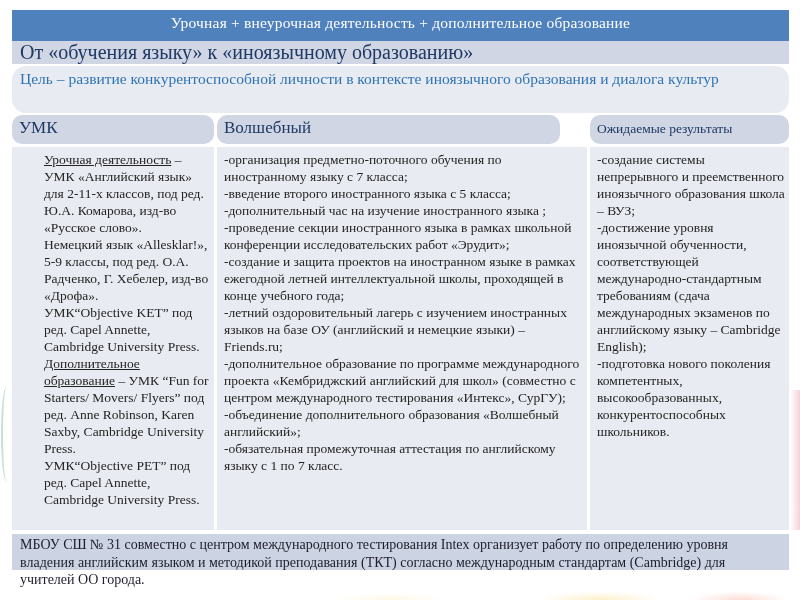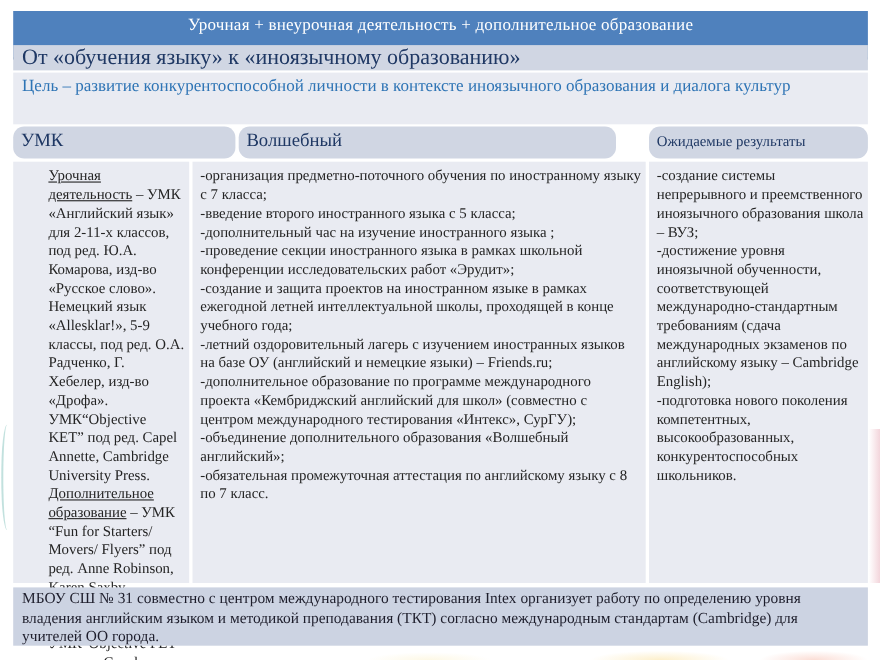--- a/index.html
+++ b/index.html
@@ -34,35 +34,36 @@
     position:absolute;left:12px;right:11px;top:41px;height:23px;
     background:var(--row-dark-bg);
     color:var(--navy);font-size:20px;line-height:23px;
     padding-left:8px;
   }
   .goal-row{
     position:absolute;left:12px;right:11px;top:66px;height:47px;
     background:var(--row-light-bg);
     color:var(--goal-blue);font-size:15.5px;line-height:22px;
     padding:2px 10px 0 8px;
+    border-radius:14px;
   }
   .thead{position:absolute;left:12px;right:11px;top:115px;height:29px;display:flex;gap:3px;}
   .th{background:var(--row-dark-bg);color:var(--navy);padding:3px 0 0 7px;border-radius:10px;}
   .th1{width:202px;font-size:17px;}
   .th2{flex:1;font-size:17px;}
   .th3{width:199px;font-size:13.5px;padding-top:6px;margin-left:27px;}
   .tbody{position:absolute;left:12px;right:11px;top:147px;height:383px;display:flex;gap:3px;}
   .td{background:var(--row-light-bg);color:var(--body-text);font-size:13.5px;line-height:17px;padding:4px 4px 0 7px;}
-  .td1{width:160px;padding-left:32px;}
+  .td1{width:202px;padding-left:32px;}
   .td2{flex:1;}
   .td3{width:199px;}
   .td p,.td div{margin:0;}
   .u{text-decoration:underline;}
   .footer-row{
-    position:absolute;left:12px;right:11px;top:534px;height:53px;
+    position:absolute;left:12px;right:11px;top:534px;height:36px;
     background:var(--footer-bg);
     color:var(--footer-text);font-size:14px;line-height:17.5px;
     padding:2px 10px 0 8px;
   }
   
   .deco-left-arc{
     position:absolute;left:1px;top:386px;width:8px;height:96px;
     border-left:2px solid rgba(80,170,160,0.35);
     border-radius:70% 0 0 70%/50% 0 0 50%;
   }
@@ -107,21 +108,21 @@
 
     <div class="td td2">
       <div>-организация предметно-поточного обучения по иностранному языку с 7 класса;</div>
       <div>-введение второго иностранного языка с 5 класса;</div>
       <div>-дополнительный час на изучение иностранного языка ;</div>
       <div>-проведение секции иностранного языка в рамках школьной конференции исследовательских работ «Эрудит»;</div>
       <div>-создание и защита проектов на иностранном языке в рамках ежегодной летней интеллектуальной школы, проходящей в конце учебного года;</div>
       <div>-летний оздоровительный лагерь с изучением иностранных языков на базе ОУ (английский и немецкие языки) – Friends.ru;</div>
       <div>-дополнительное образование по программе международного проекта «Кембриджский английский для школ» (совместно с центром международного тестирования «Интекс», СурГУ);</div>
       <div>-объединение дополнительного образования «Волшебный английский»;</div>
-      <div>-обязательная промежуточная аттестация по английскому языку с 8 по 7 класс.</div>
+      <div>-обязательная промежуточная аттестация по английскому языку с 1 по 7 класс.</div>
     </div>
 
     <div class="td td3">
       <div>-создание системы непрерывного и преемственного иноязычного образования школа – ВУЗ;</div>
       <div>-достижение уровня иноязычной обученности, соответствующей международно-стандартным требованиям (сдача международных экзаменов по английскому языку – Cambridge English);</div>
       <div>-подготовка нового поколения компетентных, высокообразованных, конкурентоспособных школьников.</div>
     </div>
 
   </div>
 

